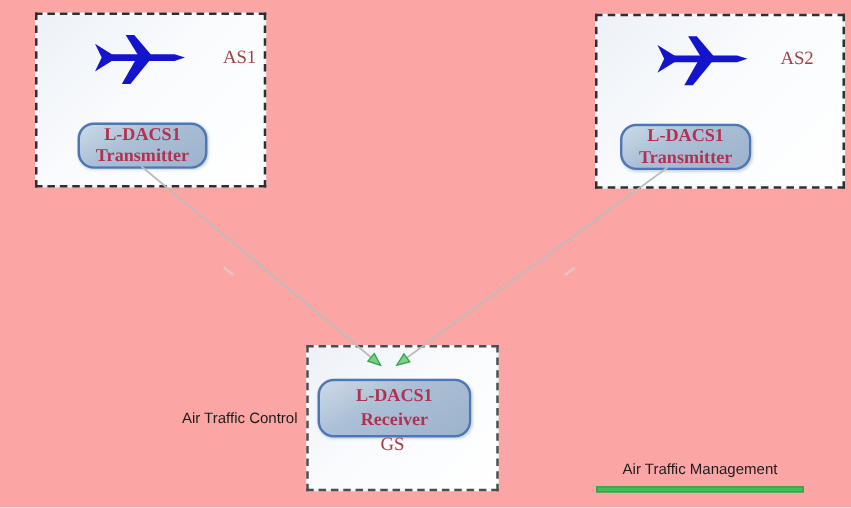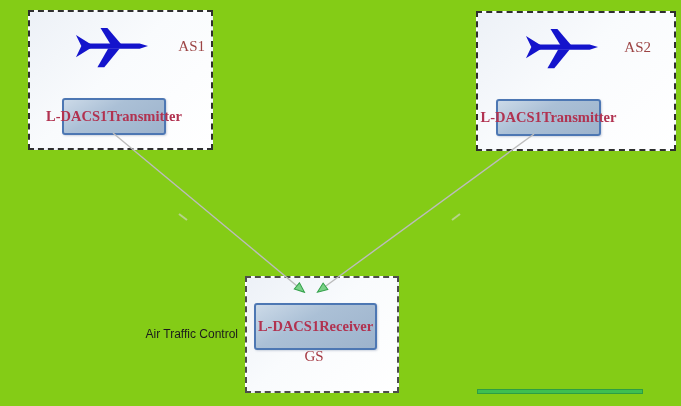--- a/index.html
+++ b/index.html
@@ -1,32 +1,32 @@
 <!DOCTYPE html>
 <html><head>
 <meta charset="utf-8">
 <style>
   html,body { margin:0; padding:0; background:#ffffff; }
   .canvas {
-    position:relative; width:681px; height:406px; background:#84cc16;
+    position:relative; width:681px; height:406px; background:#fca5a5;
     font-family:"Liberation Sans", sans-serif; overflow:hidden;
   }
   
   .dashed-box {
     position:absolute; box-sizing:border-box;
     border:2px dashed #2f2f2f;
     background:linear-gradient(135deg,#edf1f7 0%,#f9fbfd 45%,#ffffff 100%);
   }
   .dashed-box.gs { border-color:#4d4d4d; }
   
   .device-box {
     position:absolute; box-sizing:border-box;
-    border:2px solid #4d77b3; border-radius:3px;
+    border:2px solid #4d77b3; border-radius:13px;
     background:linear-gradient(150deg,#ccdae8 0%,#abc0d6 40%,#9db3cc 100%);
-    display:flex; flex-direction:row; justify-content:center; align-items:center;
+    display:flex; flex-direction:column; justify-content:center; align-items:center;
     box-shadow:1px 1px 2px rgba(80,100,140,0.25);
   }
   .device-line {
     font-family:"Liberation Serif", serif;
     font-weight:bold; font-size:14.5px; line-height:17px;
     color:#b13250; white-space:nowrap;
   }
   
   .station-label {
     position:absolute; font-family:"Liberation Serif", serif;
@@ -99,15 +99,16 @@
       </marker>
     </defs>
     <line x1="113" y1="133" x2="303" y2="291" stroke="#bcbcbc" stroke-width="1.4" marker-end="url(#greenArrow)"></line>
     <line x1="534" y1="134" x2="319" y2="291" stroke="#bcbcbc" stroke-width="1.4" marker-end="url(#greenArrow)"></line>
     <line x1="179" y1="214" x2="187" y2="220" stroke="#d8d8d8" stroke-width="2" opacity="0.6"></line>
     <line x1="460" y1="214" x2="452" y2="220" stroke="#d8d8d8" stroke-width="2" opacity="0.6"></line>
   </svg>
 
   <div class="caption" style="left:100px; top:327px; width:138px; text-align:right;">Air Traffic Control</div>
 
+  <div class="caption" style="left:478px; top:368px; width:164px; text-align:center;">Air Traffic Management</div>
   <div class="green-underline" style="left:477px; top:389px; width:166px;"></div>
 
 </div>
 
 </body></html>

